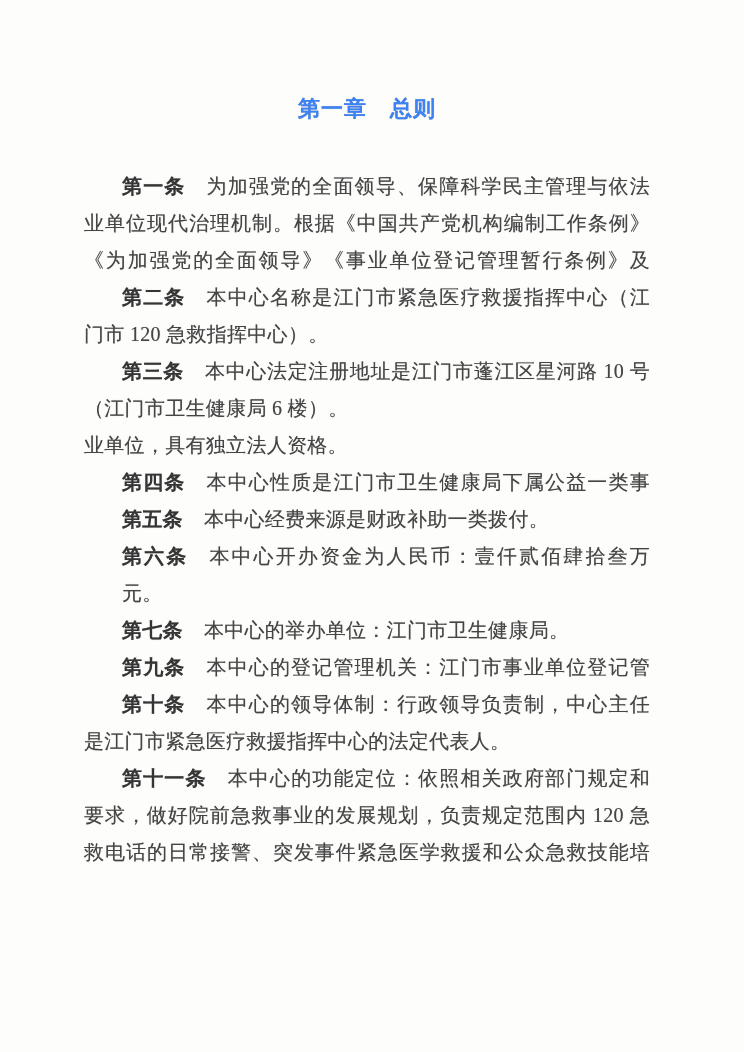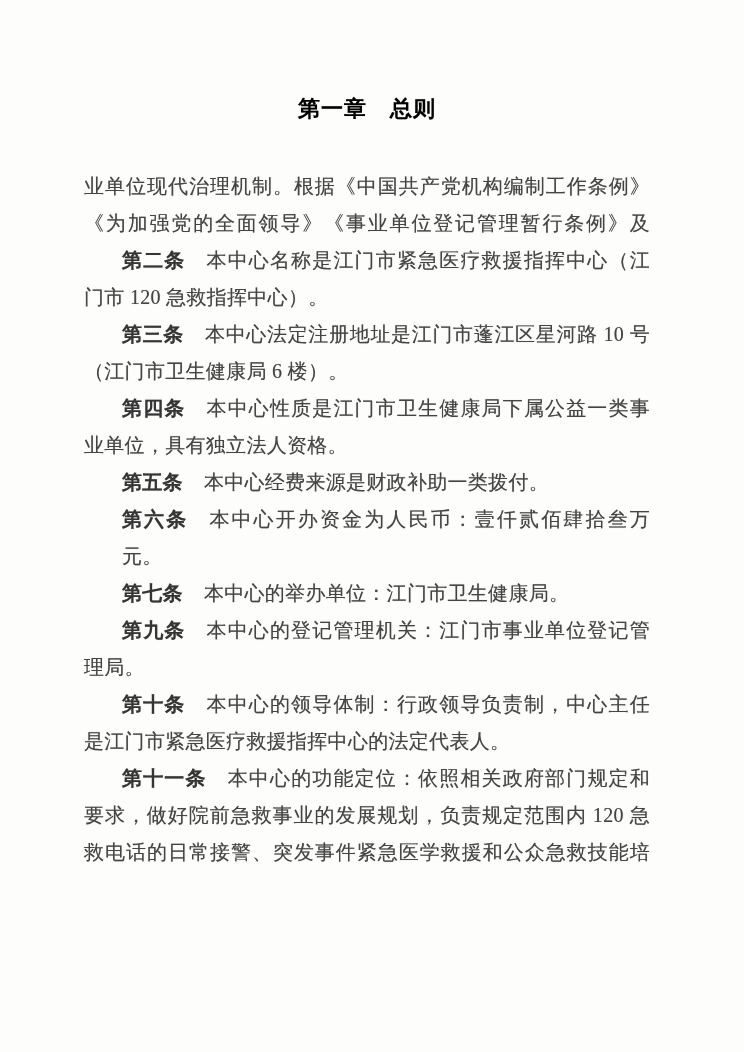--- a/index.html
+++ b/index.html
@@ -18,21 +18,21 @@
     font-family: "Liberation Serif", "DejaVu Serif", serif;
     box-sizing: border-box;
     padding: 94px 94px 0 84px;
   }
   .chapter-title {
     margin: 0 0 44px 0;
     text-align: center;
     font-size: 22px;
     line-height: 30px;
     font-weight: 700;
-    color: #000000;
+    color: #3b82f6;
     letter-spacing: 1px;
     text-shadow: 0 0 0.7px rgba(80,80,80,0.55);
   }
   .articles {
     width: 566px;
   }
   .para {
     margin: 0;
   }
   .line {
@@ -57,47 +57,47 @@
   }
 </style>
 </head>
 <body>
 
 <div class="page">
   <h1 class="chapter-title">第一章　总则</h1>
 
   <div class="articles">
       <div class="para">
+        <div class="line first fill"><span class="article-label">第一条</span><span>为加强党的全面领导、保障科学民主管理与依法</span></div>
         <div class="line fill">业单位现代治理机制。根据《中国共产党机构编制工作条例》</div>
         <div class="line fill">《为加强党的全面领导》《事业单位登记管理暂行条例》及</div>
       </div>
       <div class="para">
         <div class="line first fill"><span class="article-label">第二条</span><span>本中心名称是江门市紧急医疗救援指挥中心（江</span></div>
         <div class="line">门市 120 急救指挥中心）。</div>
       </div>
       <div class="para">
         <div class="line first fill"><span class="article-label">第三条</span><span>本中心法定注册地址是江门市蓬江区星河路 10 号</span></div>
         <div class="line">（江门市卫生健康局 6 楼）。</div>
       </div>
       <div class="para">
+        <div class="line">业单位，具有独立法人资格。</div>
         <div class="line first fill"><span class="article-label">第四条</span><span>本中心性质是江门市卫生健康局下属公益一类事</span></div>
-        <div class="line">业单位，具有独立法人资格。</div>
       </div>
       <div class="para">
         <div class="line first"><span class="article-label">第五条</span><span>本中心经费来源是财政补助一类拨付。</span></div>
       </div>
       <div class="para">
         <div class="line first"><span class="article-label">第六条</span><span>本中心开办资金为人民币：壹仟贰佰肆拾叁万元。</span></div>
       </div>
       <div class="para">
         <div class="line first"><span class="article-label">第七条</span><span>本中心的举办单位：江门市卫生健康局。</span></div>
       </div>
       <div class="para">
         <div class="line first fill"><span class="article-label">第九条</span><span>本中心的登记管理机关：江门市事业单位登记管</span></div>
-        <div class="line">理局。</div>
       </div>
       <div class="para">
         <div class="line first fill"><span class="article-label">第十条</span><span>本中心的领导体制：行政领导负责制，中心主任</span></div>
         <div class="line">是江门市紧急医疗救援指挥中心的法定代表人。</div>
       </div>
       <div class="para">
         <div class="line first fill"><span class="article-label">第十一条</span><span>本中心的功能定位：依照相关政府部门规定和</span></div>
         <div class="line fill">要求，做好院前急救事业的发展规划，负责规定范围内 120 急</div>
         <div class="line fill">救电话的日常接警、突发事件紧急医学救援和公众急救技能培</div>
       </div>

